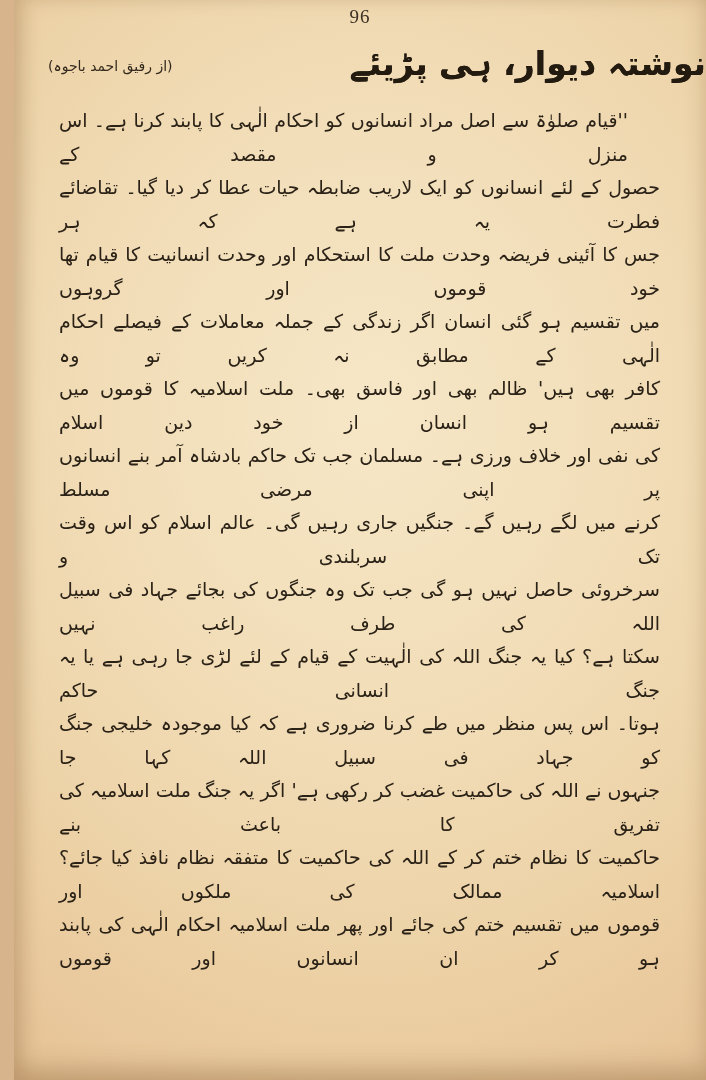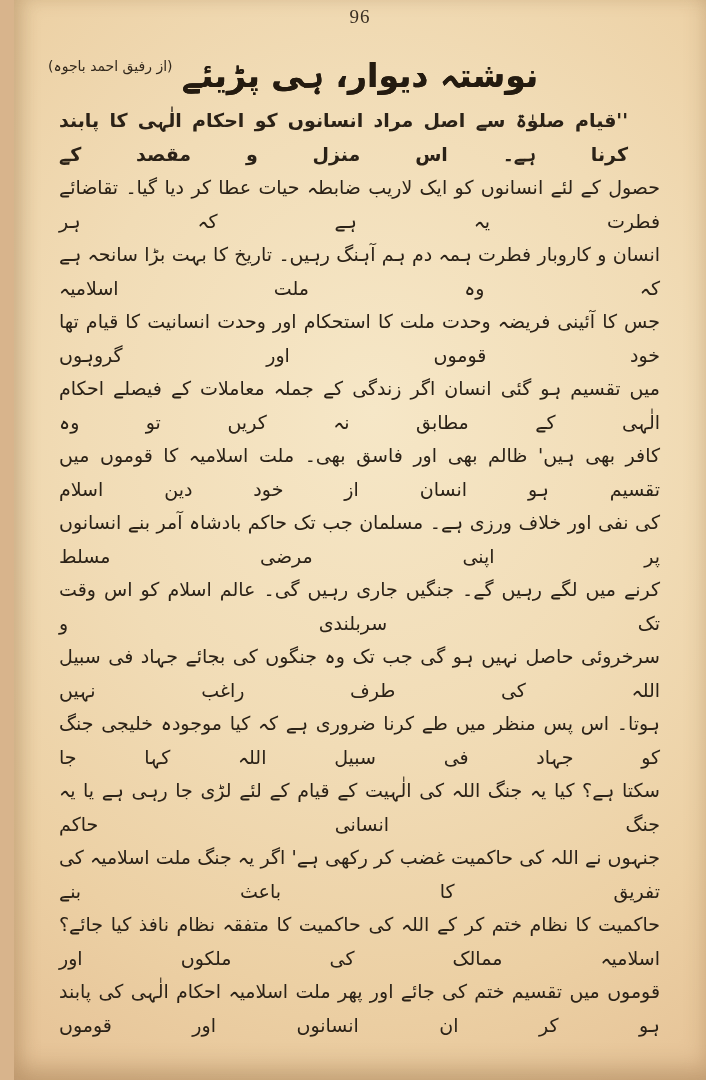--- a/index.html
+++ b/index.html
@@ -18,65 +18,64 @@
     color:#2b2217;
   }
   .page-number{
     position:absolute;top:6px;left:0;right:0;
     text-align:center;
     font-family:"Liberation Serif",serif;
     font-size:19px;letter-spacing:1px;color:#3a2f22;
   }
   .header{position:absolute;top:34px;left:0;right:0;height:64px;}
   .title{
-    margin:12px;text-align:center;
+    margin:0;
     font-size:33px;font-weight:bold;line-height:60px;
     color:#241b10;
     text-shadow:0 0 .4px #241b10;
   }
   .byline{
     position:absolute;top:24px;left:34px;
     font-size:14px;color:#32281c;
   }
   .body-text{
     position:absolute;top:104px;right:46px;left:45px;
     font-size:19px;line-height:33.5px;
     color:#2b2217;
   }
   .para{margin:0;}
   .line{
     direction:rtl;
     text-align:justify;
     text-align-last:justify;
     white-space:nowrap0; 
   }
-  .line.first{padding-right:32px;font-weight:bold;}
+  .line.first{padding-right:32px;}
 </style>
 </head>
 <body>
 
 <div class="page">
   <div class="page-number">96</div>
 
   <div class="header">
     <div class="byline">(از رفیق احمد باجوہ)</div>
     <h1 class="title">نوشتہ دیوار، ہی پڑیئے</h1>
   </div>
 
   <div class="body-text" id="body-text">
       <div class="para">
         <div class="line first">''قیام صلوٰۃ سے اصل مراد انسانوں کو احکام الٰہی کا پابند کرنا ہے۔ اس منزل و مقصد کے</div>
         <div class="line">حصول کے لئے انسانوں کو ایک لاریب ضابطہ حیات عطا کر دیا گیا۔ تقاضائے فطرت یہ ہے کہ ہر</div>
-        <div class="line">انسان و کاروبار فطرت ہمہ دم ہم آہنگ رہیں۔ تاریخ کا بہت بڑا سانحہ ہے کہ وہ ملت اسلامیہ</div>
         <div class="line">جس کا آئینی فریضہ وحدت ملت کا استحکام اور وحدت انسانیت کا قیام تھا خود قوموں اور گروہوں</div>
         <div class="line">میں تقسیم ہو گئی انسان اگر زندگی کے جملہ معاملات کے فیصلے احکام الٰہی کے مطابق نہ کریں تو وہ</div>
         <div class="line">کافر بھی ہیں' ظالم بھی اور فاسق بھی۔ ملت اسلامیہ کا قوموں میں تقسیم ہو انسان از خود دین اسلام</div>
         <div class="line">کی نفی اور خلاف ورزی ہے۔ مسلمان جب تک حاکم بادشاہ آمر بنے انسانوں پر اپنی مرضی مسلط</div>
         <div class="line">کرنے میں لگے رہیں گے۔ جنگیں جاری رہیں گی۔ عالم اسلام کو اس وقت تک سربلندی و</div>
         <div class="line">سرخروئی حاصل نہیں ہو گی جب تک وہ جنگوں کی بجائے جہاد فی سبیل اللہ کی طرف راغب نہیں</div>
+        <div class="line">سکتا ہے؟ کیا یہ جنگ اللہ کی الٰہیت کے قیام کے لئے لڑی جا رہی ہے یا یہ جنگ انسانی حاکم</div>
         <div class="line">ہوتا۔ اس پس منظر میں طے کرنا ضروری ہے کہ کیا موجودہ خلیجی جنگ کو جہاد فی سبیل اللہ کہا جا</div>
-        <div class="line">سکتا ہے؟ کیا یہ جنگ اللہ کی الٰہیت کے قیام کے لئے لڑی جا رہی ہے یا یہ جنگ انسانی حاکم</div>
         <div class="line">جنہوں نے اللہ کی حاکمیت غضب کر رکھی ہے' اگر یہ جنگ ملت اسلامیہ کی تفریق کا باعث بنے</div>
         <div class="line">حاکمیت کا نظام ختم کر کے اللہ کی حاکمیت کا متفقہ نظام نافذ کیا جائے؟ اسلامیہ ممالک کی ملکوں اور</div>
         <div class="line">قوموں میں تقسیم ختم کی جائے اور پھر ملت اسلامیہ احکام الٰہی کی پابند ہو کر ان انسانوں اور قوموں</div>
       </div>
     </div>
 </div>
 
 </body></html>

